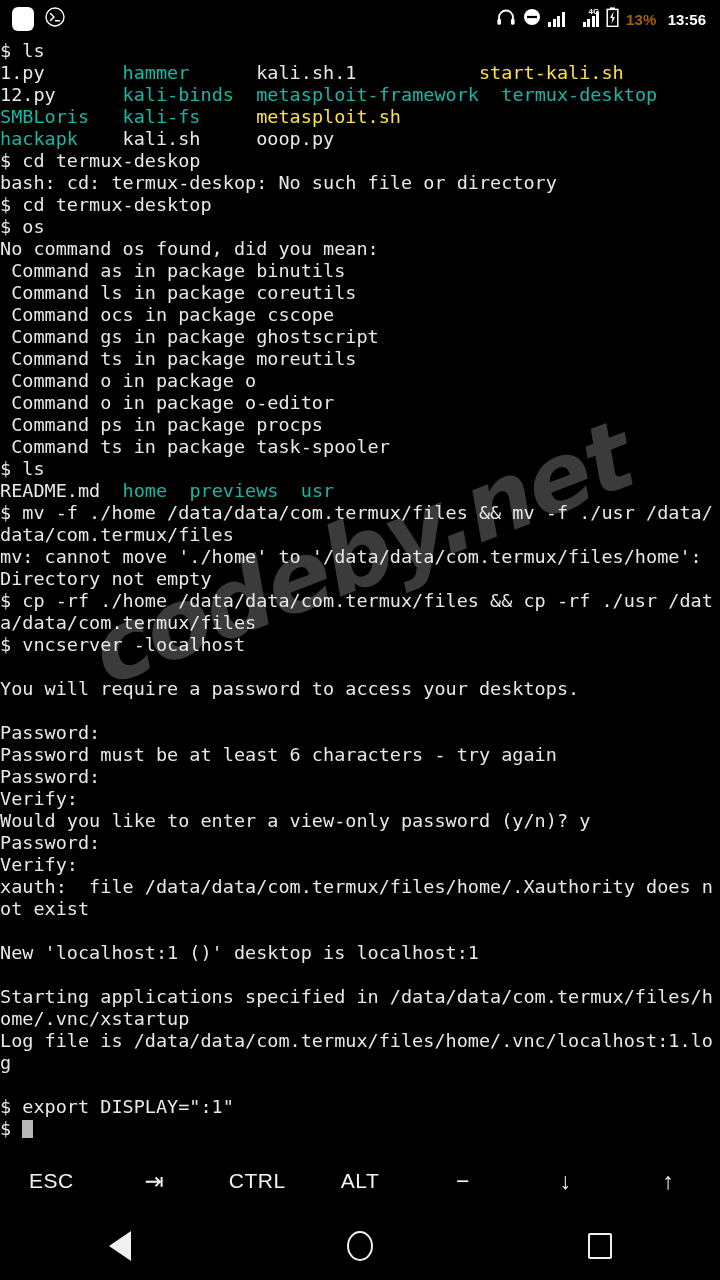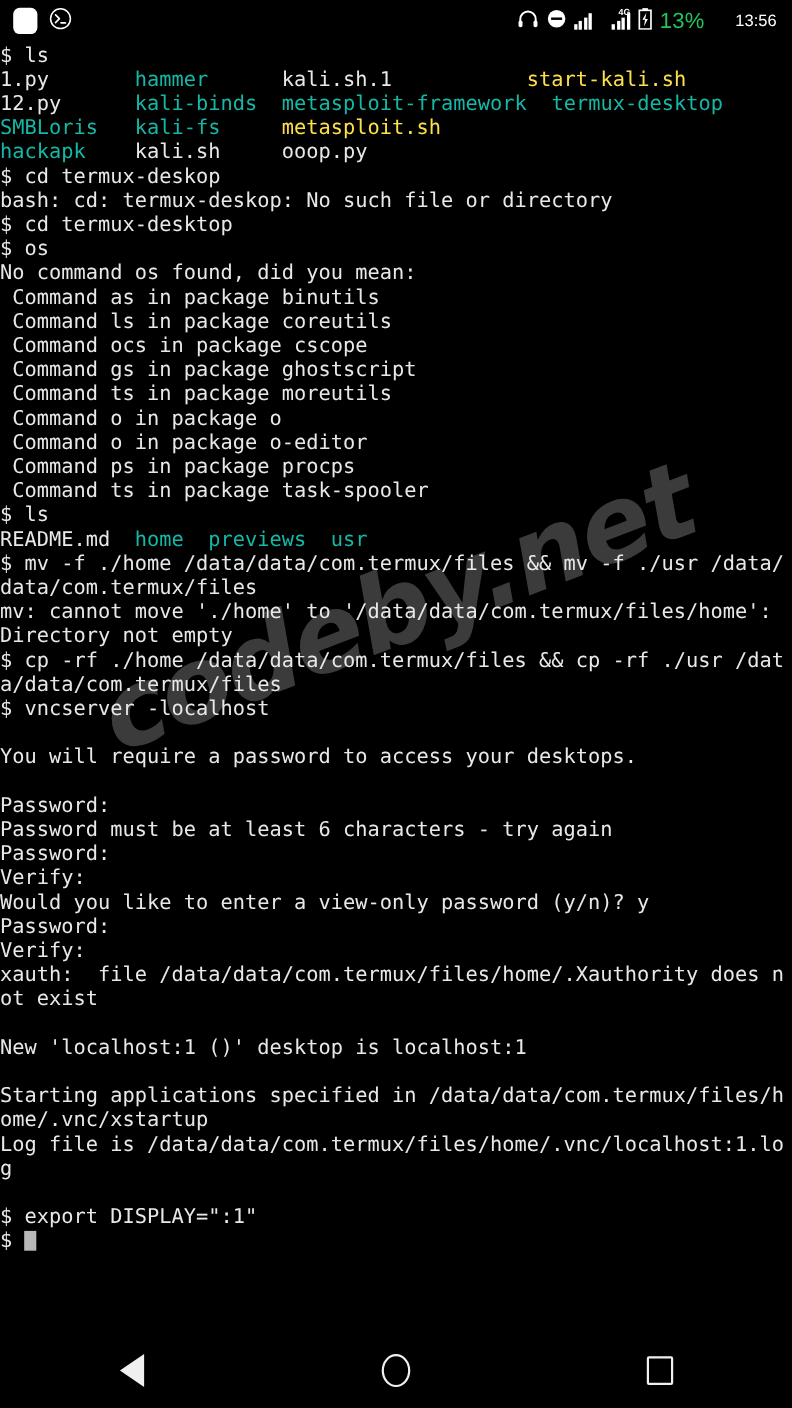--- a/index.html
+++ b/index.html
@@ -28,22 +28,22 @@
   #statusbar .left { display:flex; align-items:center; gap:10px; }
   .sq-icon {
     width:22px; height:24px; background:#ffffff; border-radius:6px;
     display:block;
   }
   .termux-icon { display:block; }
   #statusbar .spacer { flex:1; }
   #statusbar .right {
     display:flex; align-items:center; gap:7px;
   }
-  .sb-text { font-size:20px; letter-spacing:0.2px; color:#22c55e; }
-  .sb-time { font-size:15px; color:#fff; margin-left:21px; }
+  .sb-text { font-size:15px; letter-spacing:0.2px; color:#a16207;font-weight:bold; }
+  .sb-time { font-size:15px; color:#fff; margin-left:4px;font-weight:bold; }
 
   
   .bars { display:flex; align-items:flex-end; gap:1.5px; height:16px; }
   .bars i { display:block; width:3px; background:#fff; }
   .bars i.b1{height:5px;} .bars i.b2{height:8px;}
   .bars i.b3{height:11px;} .bars i.b4{height:15px;}
   .sig-group { position:relative; display:flex; align-items:flex-end; }
   .lte-tag {
     position:absolute; top:-3px; left:17px;
     font-size:8px; font-weight:bold; line-height:1; color:#fff;
@@ -203,20 +203,29 @@
       </span>
       <span class="sb-text">13%</span>
       <span class="sb-time">13:56</span>
     </div>
   </div>
 
   <div id="watermark">codeby.net</div>
 
   <div id="terminal"><div class="line"><span class="c-white">$ ls</span></div><div class="line"><span class="c-white">1.py</span><span class="c-white">       </span><span class="c-blue">hammer</span><span class="c-white">      </span><span class="c-white">kali.sh.1</span><span class="c-white">           </span><span class="c-green">start-kali.sh</span></div><div class="line"><span class="c-white">12.py</span><span class="c-white">      </span><span class="c-blue">kali-binds</span><span class="c-white">  </span><span class="c-blue">metasploit-framework</span><span class="c-white">  </span><span class="c-blue">termux-desktop</span></div><div class="line"><span class="c-blue">SMBLoris</span><span class="c-white">   </span><span class="c-blue">kali-fs</span><span class="c-white">     </span><span class="c-green">metasploit.sh</span></div><div class="line"><span class="c-blue">hackapk</span><span class="c-white">    </span><span class="c-white">kali.sh</span><span class="c-white">     </span><span class="c-white">ooop.py</span></div><div class="line"><span class="c-white">$ cd termux-deskop</span></div><div class="line"><span class="c-white">bash: cd: termux-deskop: No such file or directory</span></div><div class="line"><span class="c-white">$ cd termux-desktop</span></div><div class="line"><span class="c-white">$ os</span></div><div class="line"><span class="c-white">No command os found, did you mean:</span></div><div class="line"><span class="c-white"> Command as in package binutils</span></div><div class="line"><span class="c-white"> Command ls in package coreutils</span></div><div class="line"><span class="c-white"> Command ocs in package cscope</span></div><div class="line"><span class="c-white"> Command gs in package ghostscript</span></div><div class="line"><span class="c-white"> Command ts in package moreutils</span></div><div class="line"><span class="c-white"> Command o in package o</span></div><div class="line"><span class="c-white"> Command o in package o-editor</span></div><div class="line"><span class="c-white"> Command ps in package procps</span></div><div class="line"><span class="c-white"> Command ts in package task-spooler</span></div><div class="line"><span class="c-white">$ ls</span></div><div class="line"><span class="c-white">README.md</span><span class="c-white">  </span><span class="c-blue">home</span><span class="c-white">  </span><span class="c-blue">previews</span><span class="c-white">  </span><span class="c-blue">usr</span></div><div class="line"><span class="c-white">$ mv -f ./home /data/data/com.termux/files &amp;&amp; mv -f ./usr /data/</span></div><div class="line"><span class="c-white">data/com.termux/files</span></div><div class="line"><span class="c-white">mv: cannot move './home' to '/data/data/com.termux/files/home':</span></div><div class="line"><span class="c-white">Directory not empty</span></div><div class="line"><span class="c-white">$ cp -rf ./home /data/data/com.termux/files &amp;&amp; cp -rf ./usr /dat</span></div><div class="line"><span class="c-white">a/data/com.termux/files</span></div><div class="line"><span class="c-white">$ vncserver -localhost</span></div><div class="line"><span class="c-white"></span></div><div class="line"><span class="c-white">You will require a password to access your desktops.</span></div><div class="line"><span class="c-white"></span></div><div class="line"><span class="c-white">Password:</span></div><div class="line"><span class="c-white">Password must be at least 6 characters - try again</span></div><div class="line"><span class="c-white">Password:</span></div><div class="line"><span class="c-white">Verify:</span></div><div class="line"><span class="c-white">Would you like to enter a view-only password (y/n)? y</span></div><div class="line"><span class="c-white">Password:</span></div><div class="line"><span class="c-white">Verify:</span></div><div class="line"><span class="c-white">xauth:  file /data/data/com.termux/files/home/.Xauthority does n</span></div><div class="line"><span class="c-white">ot exist</span></div><div class="line"><span class="c-white"></span></div><div class="line"><span class="c-white">New 'localhost:1 ()' desktop is localhost:1</span></div><div class="line"><span class="c-white"></span></div><div class="line"><span class="c-white">Starting applications specified in /data/data/com.termux/files/h</span></div><div class="line"><span class="c-white">ome/.vnc/xstartup</span></div><div class="line"><span class="c-white">Log file is /data/data/com.termux/files/home/.vnc/localhost:1.lo</span></div><div class="line"><span class="c-white">g</span></div><div class="line"><span class="c-white"></span></div><div class="line"><span class="c-white">$ export DISPLAY=":1"</span></div><div class="line"><span class="c-white">$ </span><span class="cursor"></span></div></div>
 
+  <div id="extrakeys">
+      <div class="key">ESC</div>
+      <div class="key sym">⇥</div>
+      <div class="key">CTRL</div>
+      <div class="key">ALT</div>
+      <div class="key sym">−</div>
+      <div class="key sym">↓</div>
+      <div class="key sym">↑</div>
+    </div>
 
   <div id="navbar">
     <div class="nav-btn">
       <span class="tri-back"></span>
     </div>
     <div class="nav-btn">
       <span class="circle-home"></span>
     </div>
     <div class="nav-btn">
       <span class="square-recent"></span>

